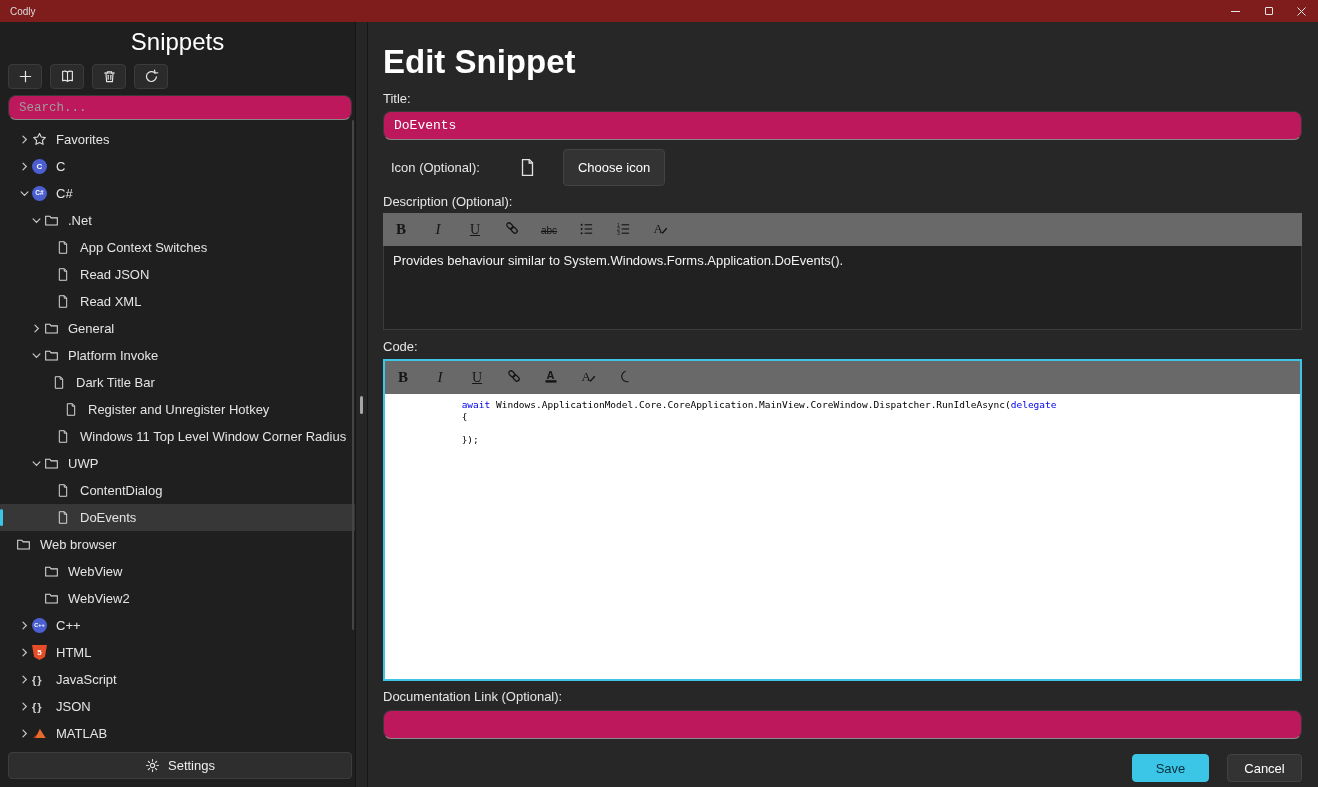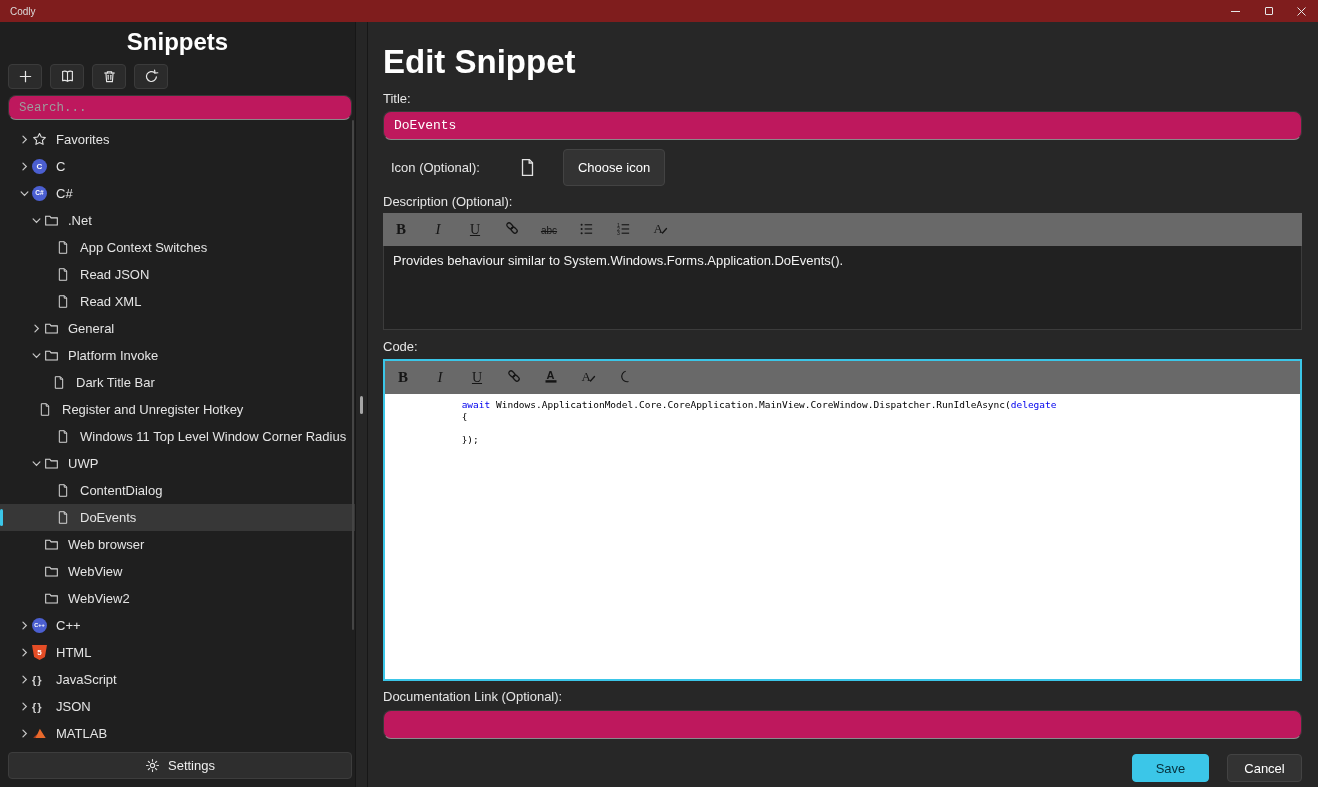--- a/index.html
+++ b/index.html
@@ -21,21 +21,21 @@
   .wc{width:33px;height:22px;background:transparent;border:none;display:flex;align-items:center;justify-content:center;cursor:default;}
   .wc-min-glyph{display:block;width:9px;height:1px;background:#e6e6e6;}
   .wc-max-glyph{display:block;width:8px;height:8px;border:1px solid #e6e6e6;border-radius:1px;}
   .wc svg{display:block;}
 
   
   .body-row{flex:1;display:flex;min-height:0;}
 
   
   .sidebar{width:355px;flex:0 0 355px;background:#1f1f1f;position:relative;display:flex;flex-direction:column;min-height:0;}
-  .sidebar-heading{font-size:24px;font-weight:700;text-align:center;color:#fff;margin:4px 0 6px;line-height:32px;}
+  .sidebar-heading{font-size:24px;font-weight:400;text-align:center;color:#fff;margin:4px 0 6px;line-height:32px;}
   .sidebar-toolbar{display:flex;gap:8px;margin-left:8px;height:25px;flex:0 0 25px;}
   .sb-btn{width:34px;height:25px;background:#2b2b2b;border:1px solid #3b3b3b;border-radius:4px;display:flex;align-items:center;justify-content:center;color:#e6e6e6;cursor:default;}
   .sb-btn .tb-icon{display:flex;align-items:center;justify-content:center;}
   .search{margin:6px 3px 0 8px;width:344px;}
   .textbox{
     height:29px;background:#be185d;border:1px solid #383838;border-bottom:1px solid #8a8a8a;
     border-radius:8px;color:#fff;font-size:13px;padding:0 10px;outline:none;
     font-family:Liberation Mono, monospace;
   }
   .search.textbox{height:25px;font-size:12.5px;}
@@ -280,21 +280,21 @@
           <div class="tree-row" style="padding-left:36px">
             <span class="chev"></span>
             <span class="t-icon">
               <svg width="14" height="15" viewBox="0 0 16 16" fill="none" stroke="#dcdcdc" stroke-width="1.1">
                 <path d="M3.8 1.4 H9.6 L12.2 4 V14.6 H3.8 Z"></path>
                 <path d="M9.4 1.5 V4.2 H12.1"></path>
               </svg>
             </span>
             <span class="t-label">Dark Title Bar</span>
           </div>
-          <div class="tree-row" style="padding-left:22px">
+          <div class="tree-row" style="padding-left:48px">
             <span class="chev"></span>
             <span class="t-icon">
               <svg width="14" height="15" viewBox="0 0 16 16" fill="none" stroke="#dcdcdc" stroke-width="1.1">
                 <path d="M3.8 1.4 H9.6 L12.2 4 V14.6 H3.8 Z"></path>
                 <path d="M9.4 1.5 V4.2 H12.1"></path>
               </svg>
             </span>
             <span class="t-label">Register and Unregister Hotkey</span>
           </div>
           <div class="tree-row" style="padding-left:40px">
@@ -334,21 +334,21 @@
             <span class="sel-ind"></span>
             <span class="chev"></span>
             <span class="t-icon">
               <svg width="14" height="15" viewBox="0 0 16 16" fill="none" stroke="#dcdcdc" stroke-width="1.1">
                 <path d="M3.8 1.4 H9.6 L12.2 4 V14.6 H3.8 Z"></path>
                 <path d="M9.4 1.5 V4.2 H12.1"></path>
               </svg>
             </span>
             <span class="t-label">DoEvents</span>
           </div>
-          <div class="tree-row" style="padding-left:28px">
+          <div class="tree-row" style="">
             <span class="chev"></span>
             <span class="t-icon">
               <svg width="15" height="15" viewBox="0 0 16 16" fill="none" stroke="#dcdcdc" stroke-width="1.1">
                 <path d="M1.8 12.9 V3.4 H6.2 L7.6 5.2 H14.2 V12.9 Z"></path>
               </svg>
             </span>
             <span class="t-label">Web browser</span>
           </div>
           <div class="tree-row" style="padding-left:28px">
             <span class="chev"></span>

